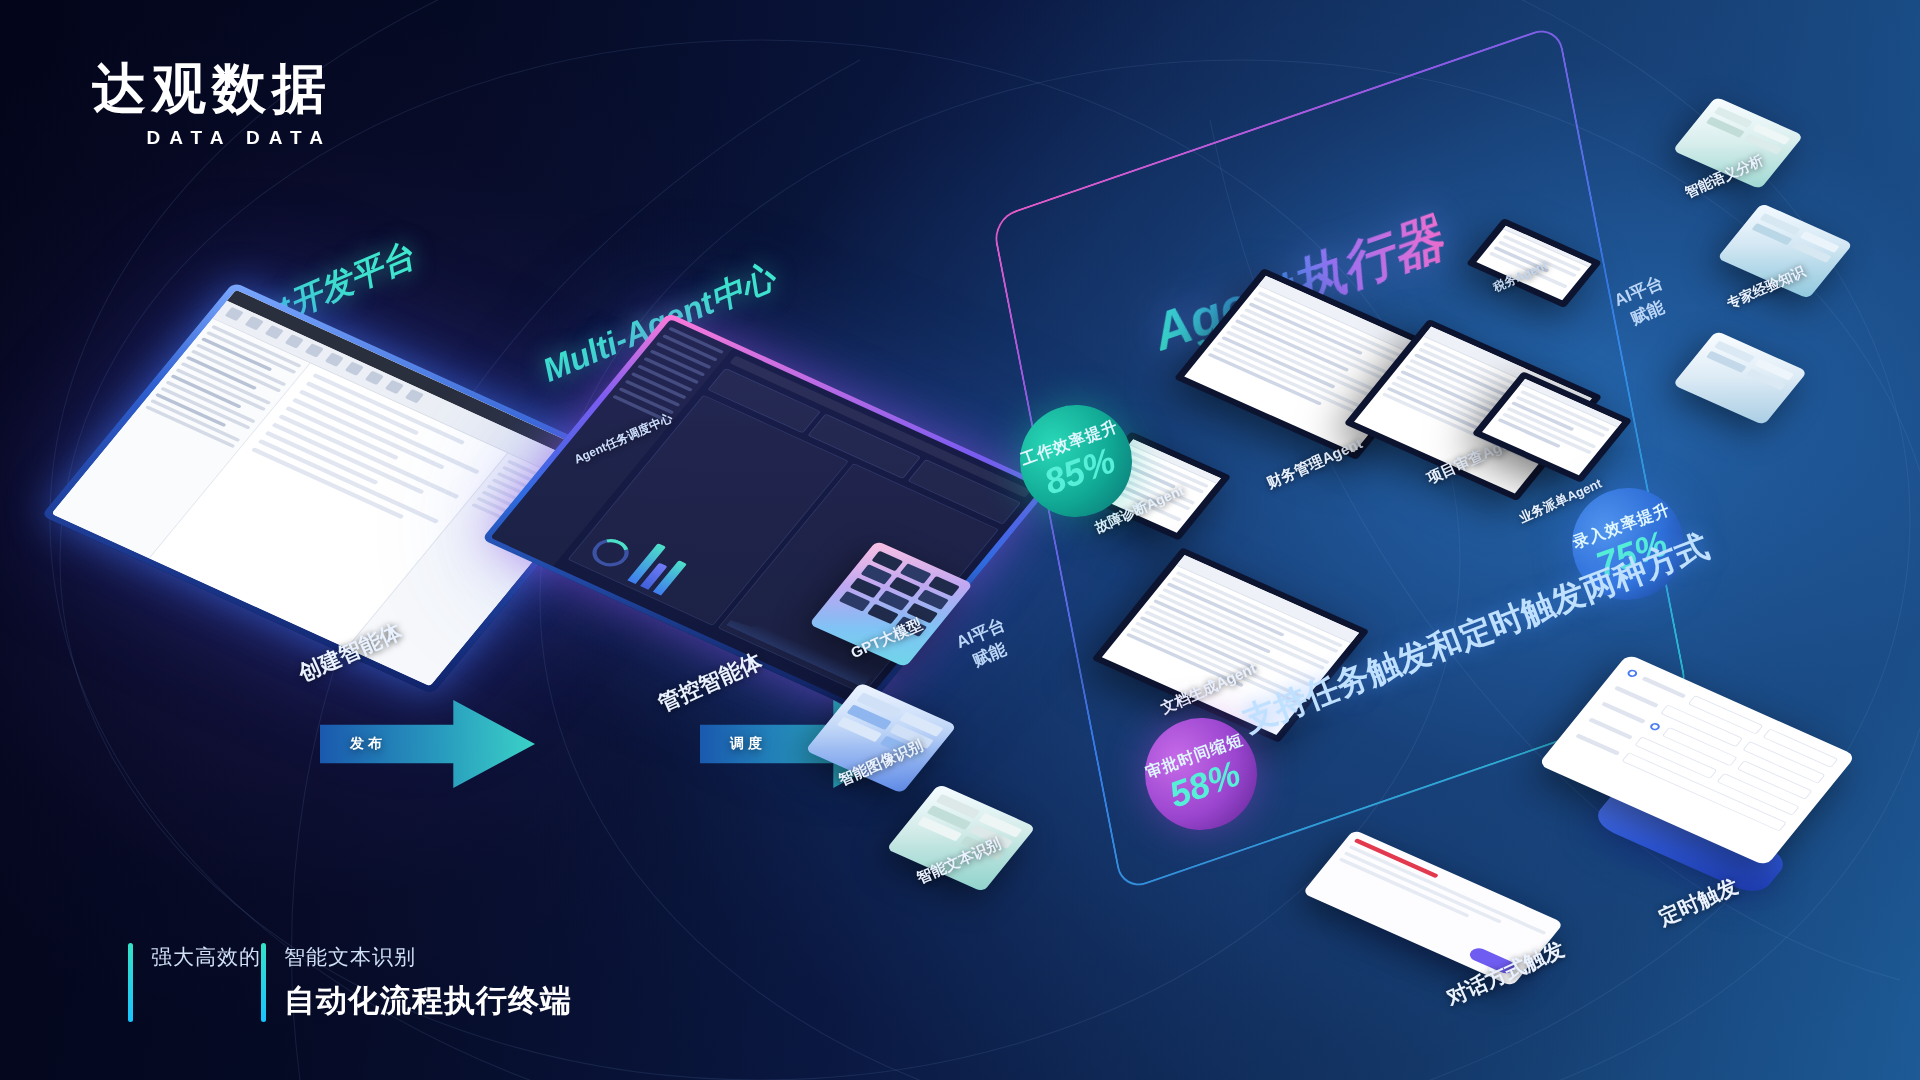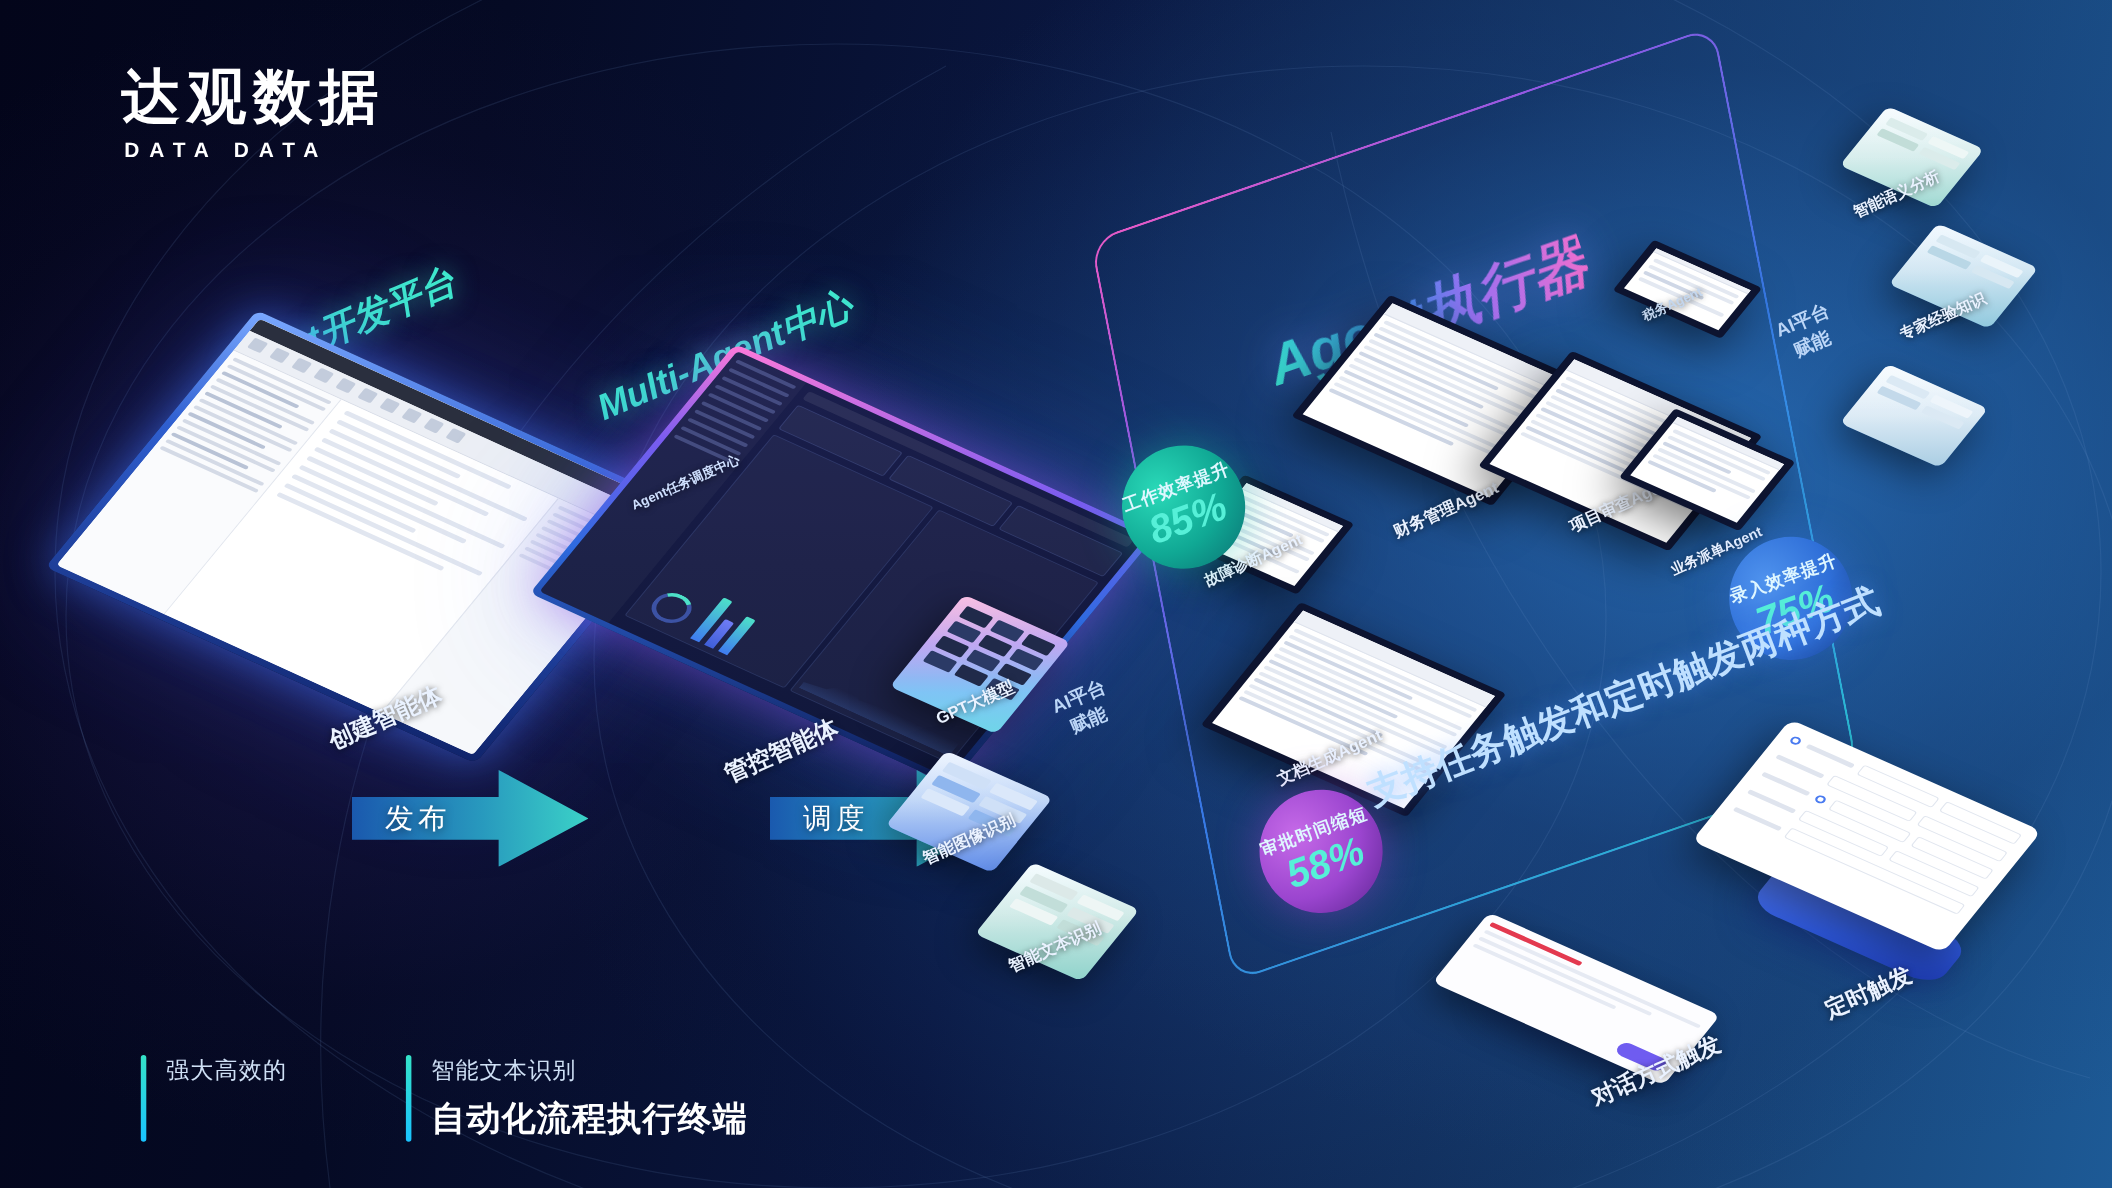--- a/index.html
+++ b/index.html
@@ -13,21 +13,21 @@
     position:absolute; inset:0; width:1920px; height:1080px; overflow:hidden;
     background:
       radial-gradient(ellipse 1100px 900px at 1560px 420px, rgba(40,110,185,0.85) 0%, rgba(26,70,130,0.45) 40%, rgba(10,25,60,0.0) 72%),
       radial-gradient(ellipse 900px 780px at 1180px 600px, rgba(30,80,150,0.55) 0%, rgba(14,35,80,0.1) 65%, rgba(5,10,35,0) 80%),
       radial-gradient(ellipse 760px 700px at 330px 520px, rgba(52,40,120,0.45) 0%, rgba(22,18,60,0.15) 55%, rgba(5,8,29,0) 75%),
       linear-gradient(100deg, #03051a 0%, #050a24 22%, #0a1740 48%, #12315f 70%, #1d5a96 100%);
   }
   
   .arcs { position:absolute; inset:0; pointer-events:none; }
   
-  .logo { position:absolute; left:110px; top:60px; }
+  .logo { position:absolute; left:92px; top:60px;text-align:right; }
   .logo .cn {
     font-size:54px; font-weight:700; color:#fff; letter-spacing:6px;
     line-height:1.05; font-family:"Liberation Sans","DejaVu Sans",sans-serif;
   }
   .logo .en {
     font-size:19px; font-weight:700; color:#fff; letter-spacing:9px;
     margin-top:10px; padding-left:3px;
   }
   
   .sec-title {
@@ -107,21 +107,21 @@
   
   .arrow { position:absolute; }
   .arrow .shape {
     width:100%; height:100%;
     background:linear-gradient(90deg,#1b5fb8 0%, #2aa5c9 55%, #3fe3d4 100%);
     clip-path:polygon(0 28%,62% 28%,62% 0%,100% 50%,62% 100%,62% 72%,0 72%);
     opacity:.92;
   }
   .arrow .txt {
     position:absolute; left:14%; top:50%; transform:translateY(-50%);
-    color:#fff; font-size:26px; font-weight:400; letter-spacing:4px;
+    color:#fff; font-size:14px; font-weight:700; letter-spacing:4px;
     text-shadow:0 2px 8px rgba(0,0,0,.5);
   }
   
   .card {
     position:absolute; border-radius:7px; overflow:hidden;
     transform:rotate(24deg) skewX(-15deg) scaleY(.88);
     box-shadow:0 14px 36px rgba(0,0,0,.45);
   }
   .card .sheen { position:absolute; inset:0; background:linear-gradient(150deg,rgba(255,255,255,.28),rgba(255,255,255,0) 60%); }
   .card .rows { position:absolute; inset:9px; display:grid; gap:5px; }
@@ -150,21 +150,21 @@
   .exec-frame {
     position:absolute; left:1040px; top:118px; width:600px; height:680px;
     border:2.5px solid transparent; border-radius:26px;
     background:linear-gradient(155deg,#ff5fcf 0%, #9a5cf0 22%, #3a7ff0 55%, #2bc9d8 100%) border-box;
     -webkit-mask:linear-gradient(#000 0 0) padding-box, linear-gradient(#000 0 0);
     -webkit-mask-composite:xor; mask-composite:exclude;
     transform:rotate(-19deg) skewX(-8deg);
     opacity:.92; filter:drop-shadow(0 0 14px rgba(140,110,250,.55));
   }
   
-  .caps { position:absolute; left:128px; bottom:42px; display:flex; gap:108px; }
+  .caps { position:absolute; left:128px; bottom:58px; display:flex; }
   .cap-item { display:flex; gap:18px; }
   .cap-bar { width:5px; border-radius:3px; background:linear-gradient(180deg,#35e3c8,#19c3ff); }
   .cap-sub { font-size:21px; color:#cfe0f5; margin-bottom:9px; letter-spacing:1px; }
   .cap-main { font-size:31px; font-weight:700; color:#fff; letter-spacing:1px; }
   
   .trig-title {
     position:absolute; left:1245px; top:700px; font-size:33px; font-weight:700;
     color:#bfe0ff; white-space:nowrap; transform:rotate(-21deg); transform-origin:0 50%;
     text-shadow:0 0 18px rgba(80,150,255,.5);
   }

